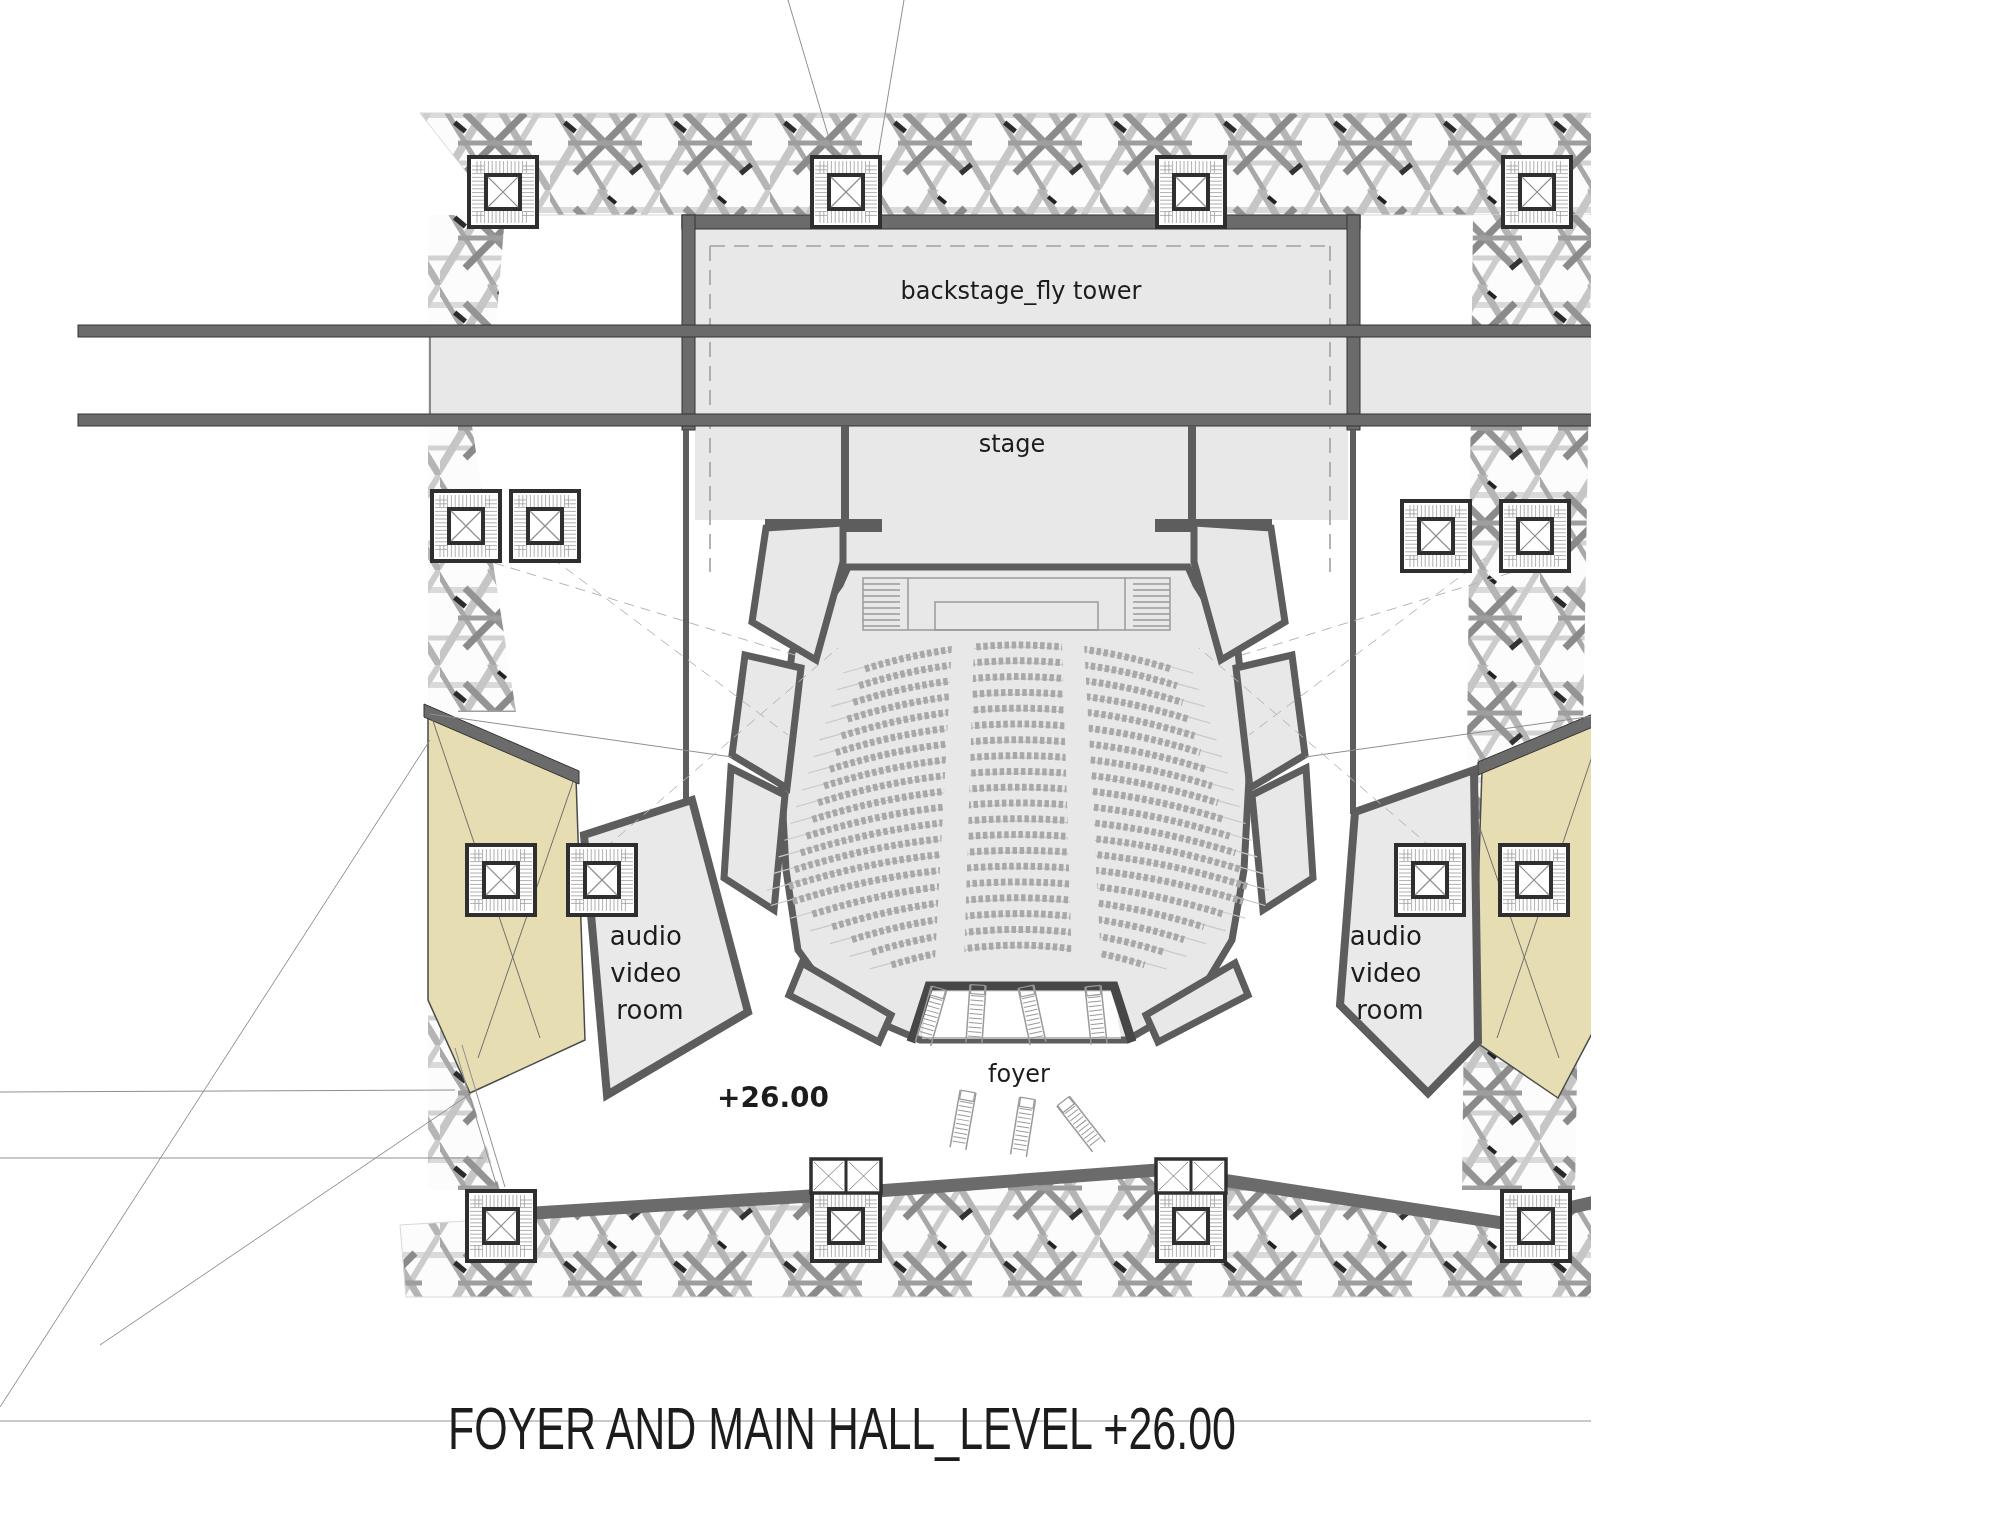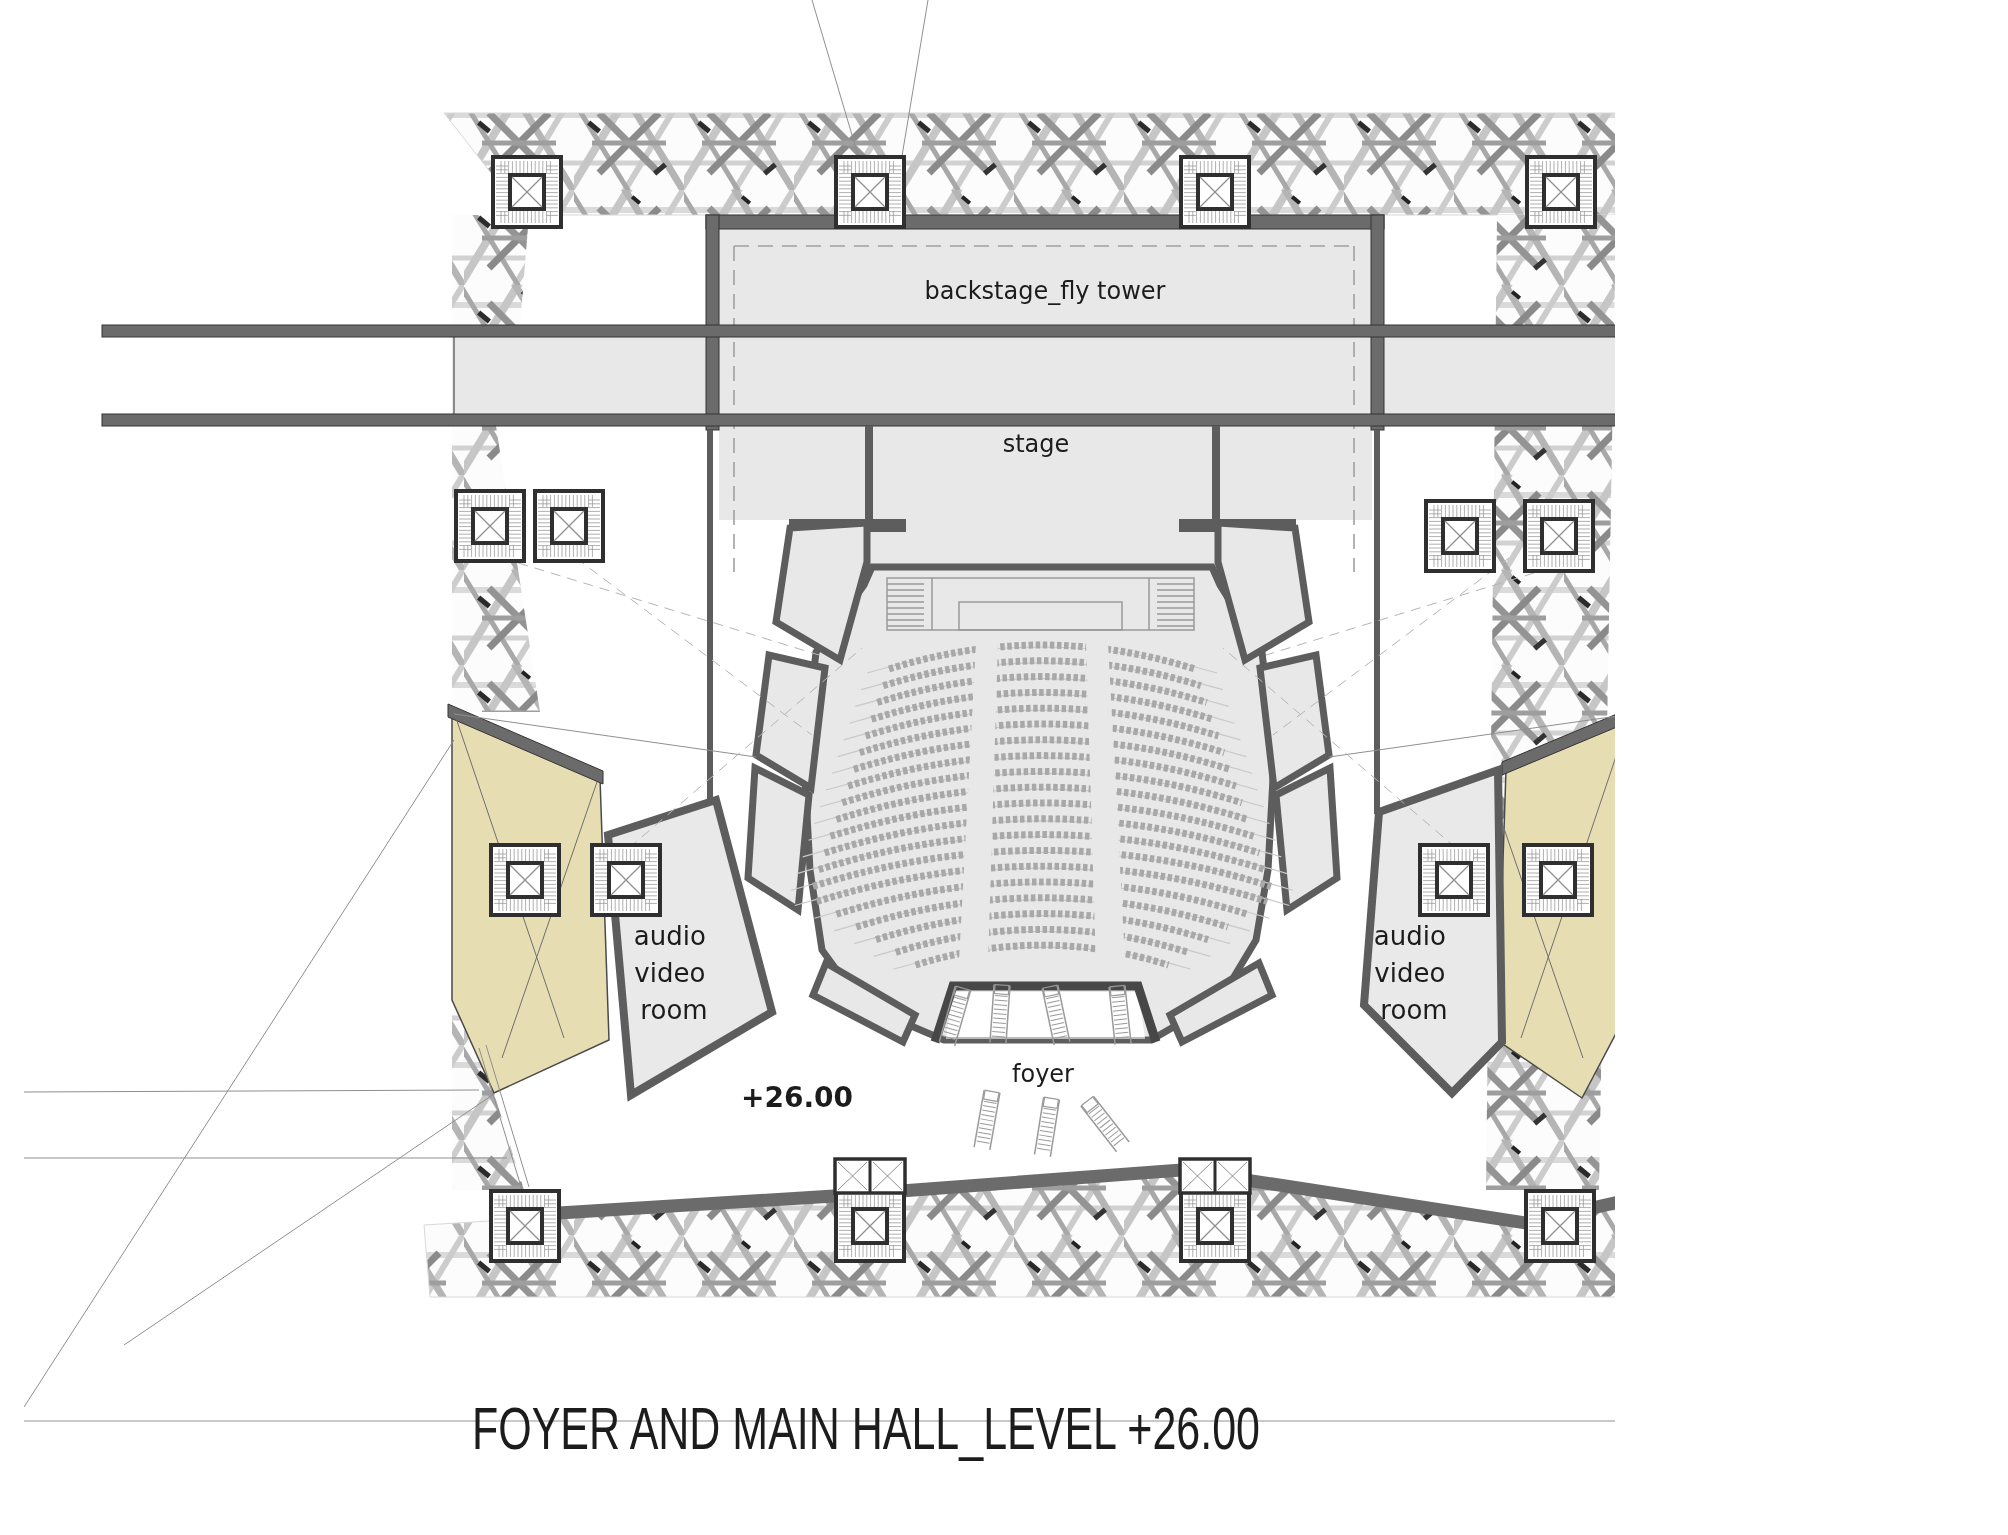--- a/index.html
+++ b/index.html
@@ -1,17 +1,17 @@
 <!DOCTYPE html>
 <html><head>
 <meta charset="utf-8">
 <style>
   html,body{margin:0;padding:0;background:#ffffff;}
   .canvas{position:relative;width:1591px;height:1535px;background:#ffffff;overflow:hidden;
-          font-family:"DejaVu Sans", sans-serif;padding-left:24px;}
+          font-family:"DejaVu Sans", sans-serif;}
   svg{display:block;}
   text{fill:#1c1c1c;}
   .room-label{font-size:26px;}
   .small-label{font-size:24px;}
   .level-label{font-size:28px;font-weight:bold;}
   .plan-title{font-size:59px;font-family:"Liberation Sans", sans-serif;letter-spacing:0px;}
 </style>
 </head>
 <body>
 

